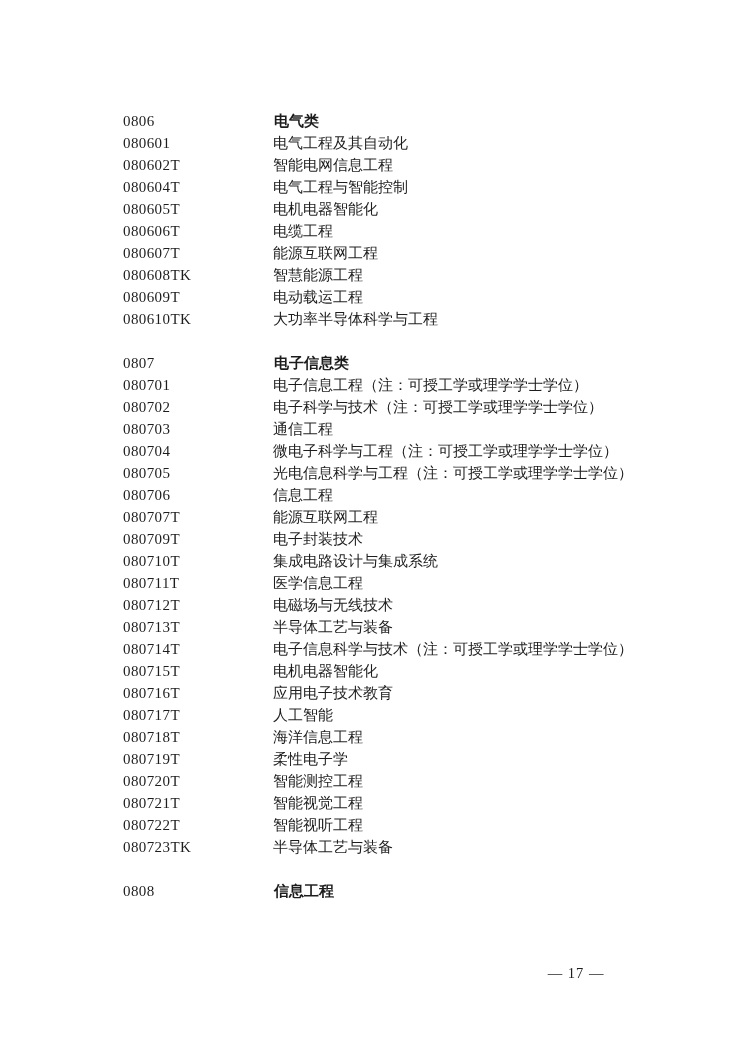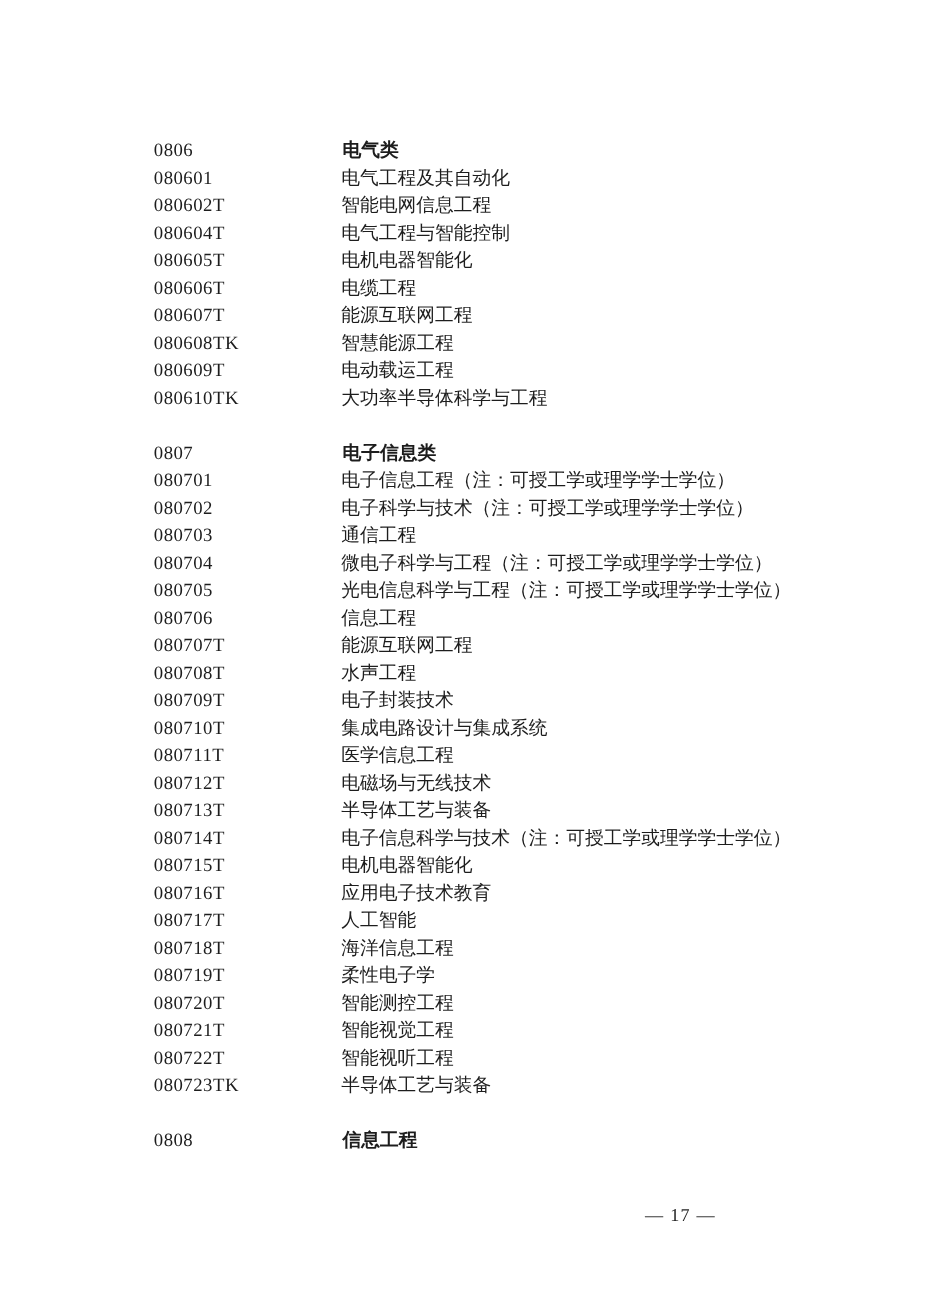--- a/index.html
+++ b/index.html
@@ -41,25 +41,25 @@
   .category-title {
     position: absolute;
     left: 274px;
     font-weight: bold;
     font-family: "Liberation Sans", "DejaVu Sans", sans-serif;
     font-size: 15px;
   }
   .page-number {
     position: absolute;
     top: 962px;
-    left: 516px;
+    left: 500px;
     width: 152px;
     height: 22px;
     line-height: 22px;
-    text-align: left;
+    text-align: center;
     font-size: 14.5px;
     letter-spacing: 1px;
     color: #1d1d1d;
   }
 </style>
 </head>
 <body>
 
 <div class="page">
   <div class="catalog">
@@ -132,24 +132,20 @@
         </div>
         <div class="row">
           <span class="code">080706</span>
           <span class="major-name">信息工程</span>
         </div>
         <div class="row">
           <span class="code">080707T</span>
           <span class="major-name">能源互联网工程</span>
         </div>
         <div class="row">
-          <span class="code">080708T</span>
-          <span class="major-name">水声工程</span>
-        </div>
-        <div class="row">
           <span class="code">080709T</span>
           <span class="major-name">电子封装技术</span>
         </div>
         <div class="row">
           <span class="code">080710T</span>
           <span class="major-name">集成电路设计与集成系统</span>
         </div>
         <div class="row">
           <span class="code">080711T</span>
           <span class="major-name">医学信息工程</span>

